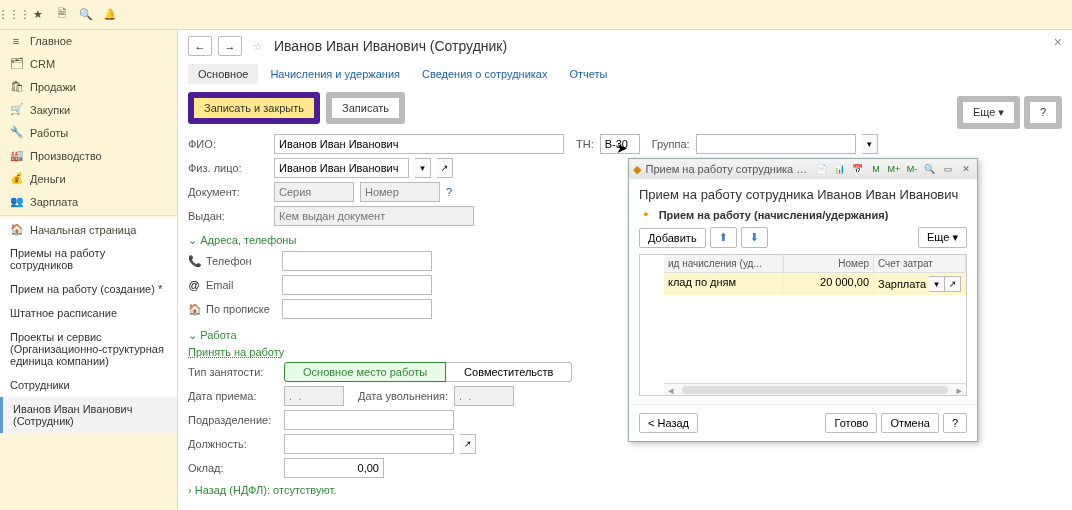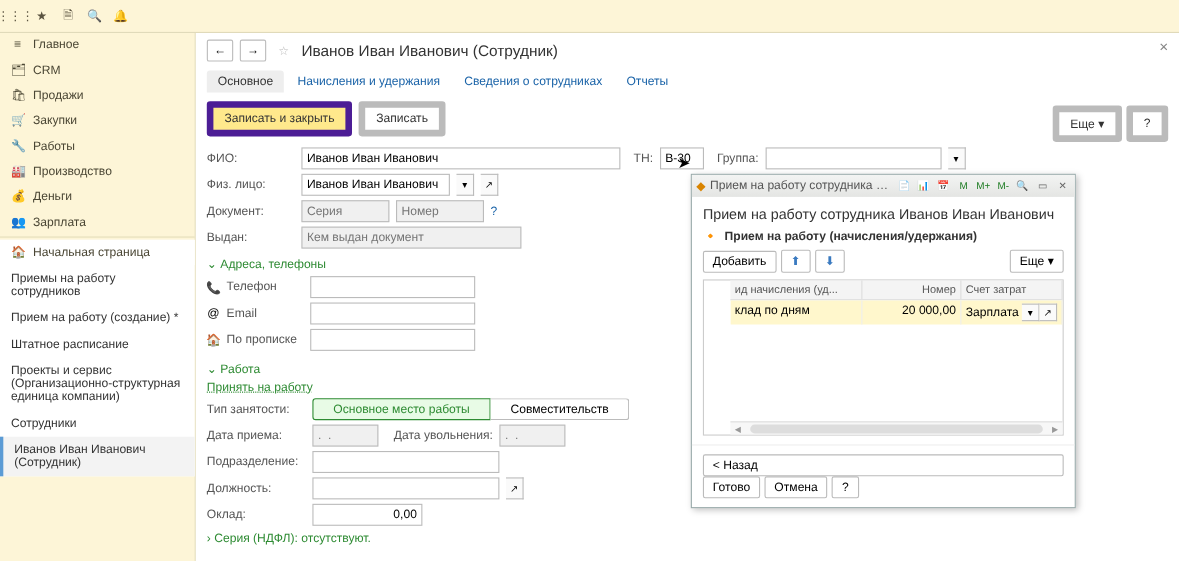--- a/index.html
+++ b/index.html
@@ -50,21 +50,21 @@
 .popup .toolbar{display:flex;gap:4px;align-items:center;margin:6px 0;}
 .popup .btn2{border:1px solid #bbb;background:#fff;padding:3px 8px;border-radius:2px;cursor:pointer;}
 .popup .tbl{border:1px solid #ccc;padding-left:24px;}
 .popup .tbl .hdr{display:flex;background:#f4f4f4;border-bottom:1px solid #ddd;}
 .popup .tbl .hdr div{padding:3px 4px;border-right:1px solid #ddd;color:#555;font-size:10px;}
 .popup .tbl .row{display:flex;background:#fff7cc;}
 .popup .tbl .row div{padding:3px 4px;border-right:1px solid #eee;}
 .popup .tbl-body{height:110px;overflow:auto;}
 .popup .hscroll{height:12px;border-top:1px solid #ddd;background:#f7f7f7;position:relative;}
 .popup .hscroll .thumb{position:absolute;left:18px;top:2px;right:18px;height:8px;background:#ddd;border-radius:4px;}
-.popup-footer{display:flex;justify-content:space-between;padding:8px 10px;border-top:1px solid #eee;flex-direction:column;}
+.popup-footer{display:flex;justify-content:space-between;padding:8px 10px;border-top:1px solid #eee;}
 .popup-footer .r{display:flex;gap:4px;}
 .icon-sm{display:inline-block;width:12px;text-align:center;}
 .help-q{color:#1a63a8;cursor:pointer;}
 .cursor-arrow{position:absolute;left:438px;top:110px;font-size:14px;color:#000;pointer-events:none;}
 .right-group-title{margin-top:10px;}
 </style>
 </head>
 <body>
 
 <div class="toolbar-top">
@@ -221,21 +221,21 @@
     <div class="form-row">
         <label style="width:90px">Должность:</label>
         <input class="input" style="width: 170px;">
         <div class="sel-btn">↗</div>
       </div>
     <div class="form-row">
         <label style="width:90px">Оклад:</label>
         <input class="input" style="width: 100px; text-align: right;" value="0,00">
       </div>
 
-    <div style="color:#2e8b33;margin-top:6px;cursor:pointer">› <span>Серия (НДФЛ): отсутствуют.</span></div>
+    <div style="color:#2e8b33;margin-top:6px;cursor:pointer">› <span>Назад (НДФЛ): отсутствуют.</span></div>
 
     <span class="cursor-arrow">➤</span>
 
     <div class="popup">
       <div class="popup-title-bar">
         <span style="color:#d98400">◆</span>
         <span style="flex:1;overflow:hidden;text-overflow:ellipsis;white-space:nowrap">Прием на работу сотрудника Иванов Иван Иванович</span>
         <span class="wbtn">📄</span>
         <span class="wbtn">📊</span>
         <span class="wbtn">📅</span>

